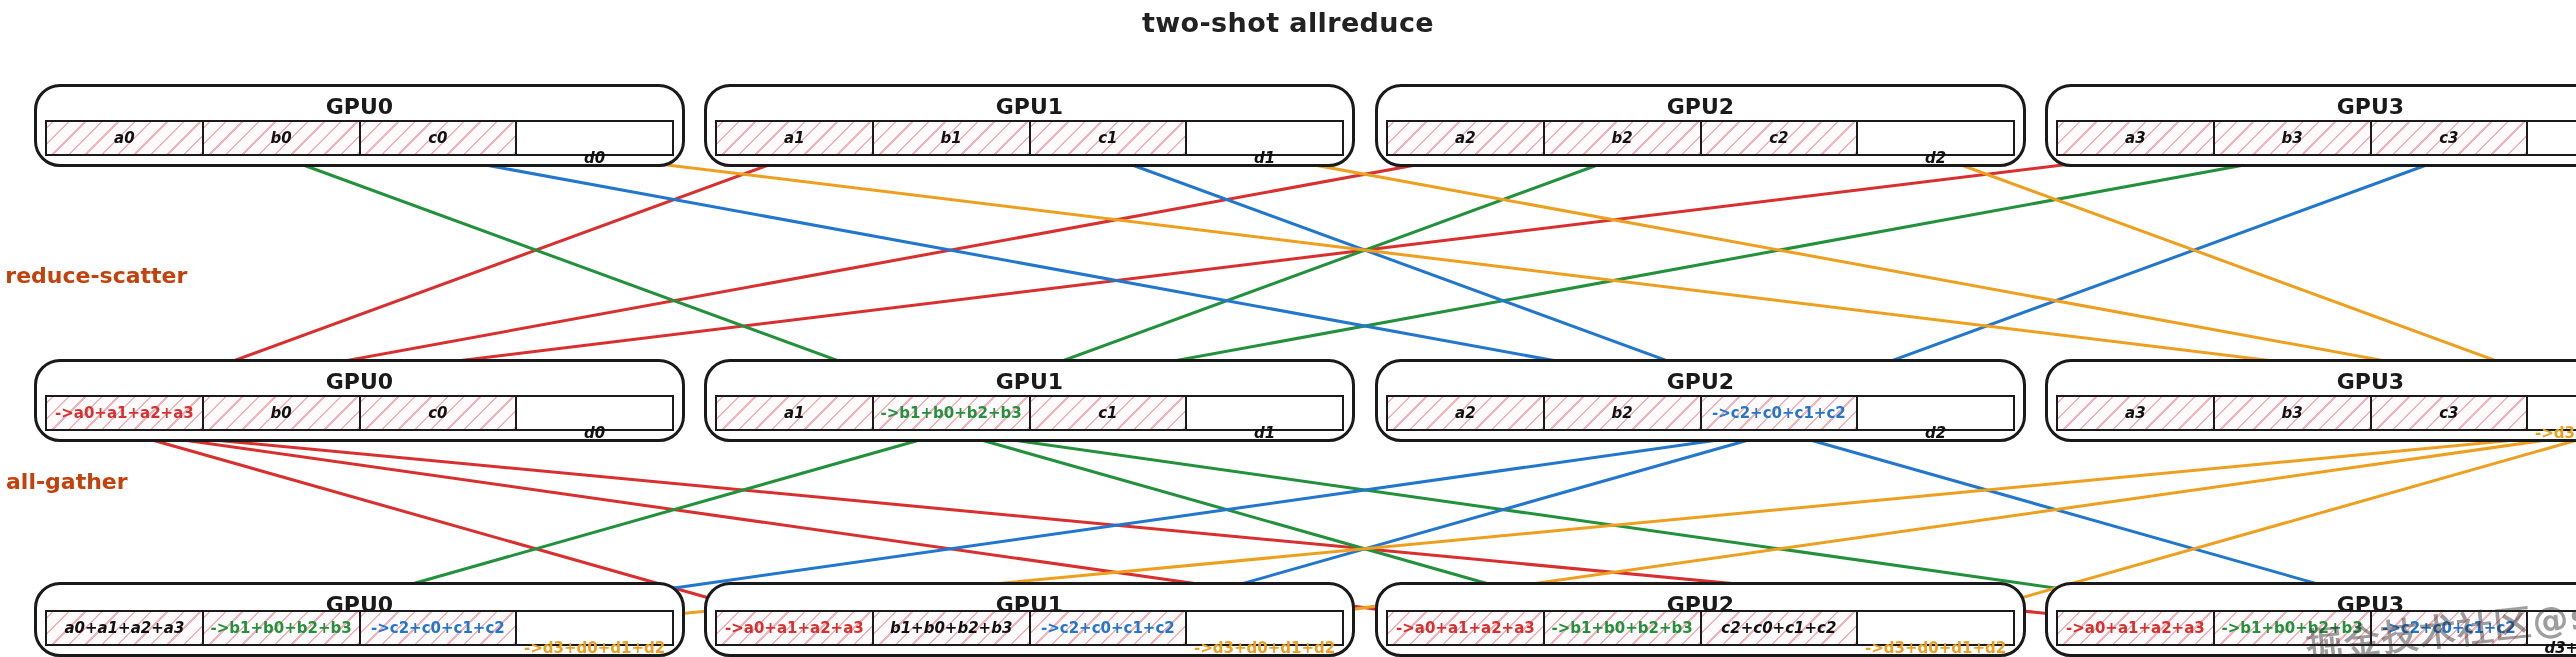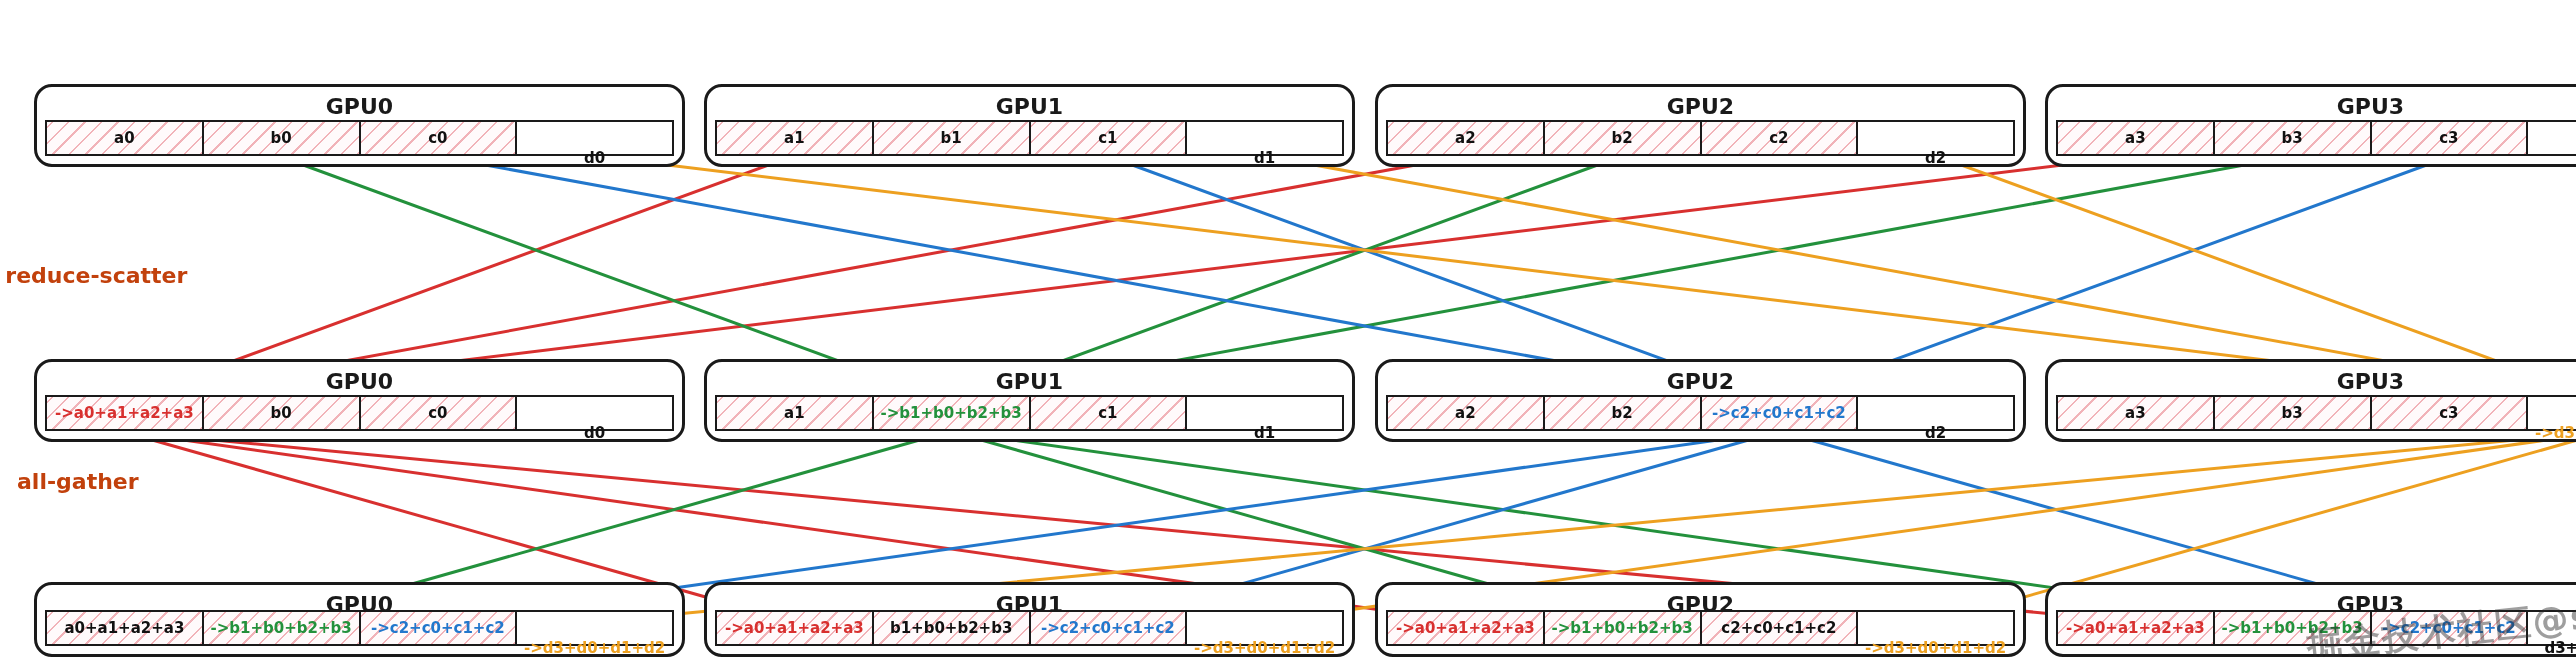--- a/index.html
+++ b/index.html
@@ -14,21 +14,21 @@
     font-size:27px;font-weight:bold;color:#222;letter-spacing:0.4px;
   }
 
   .stage-label{
     position:absolute;font-size:22px;font-weight:bold;color:#c2410c;
     white-space:nowrap;
   }
 
   .gpu-box{
     position:absolute;box-sizing:border-box;
-    border:3.6px solid #1a1a1a;border-radius:18px;background:#fff;
+    border:3.6px solid #1a1a1a;border-radius:26px;background:#fff;
   }
   .gpu-title{
     position:absolute;left:0;top:7.1px;width:100%;text-align:center;
     font-size:22px;font-weight:bold;color:#1a1a1a;
   }
   .cells{
     position:absolute;left:8px;right:8px;bottom:8px;height:36px;
     display:flex;box-sizing:border-box;
     border:2.7px solid #1a1a1a;background:#fff;
   }
@@ -43,39 +43,40 @@
       rgba(230,120,130,0.55) 1.8px,
       rgba(255,255,255,0) 1.8px,
       rgba(255,255,255,0) 11.6px);
     background-color:#fffafb;
   }
   .cell:last-child{border-right:none;margin-top:36px;}
   .cell.c-red{color:#d8302f;}
   .cell.c-green{color:#23913c;}
   .cell.c-blue{color:#2277cc;}
   .cell.c-orange{color:#eda020;}
-  .cell.c-black{color:#111;}
+  .cell.c-black{color:#111;font-style:italic;}
 
   svg.arrows{position:absolute;left:0;top:0;width:2576px;height:657px;
     pointer-events:none;overflow:visible;}
 
   .watermark{
     position:absolute;font-size:36px;color:rgba(40,40,40,0.45);
     font-weight:600;white-space:nowrap;transform:rotate(-6deg);
     transform-origin:left center;letter-spacing:1.8px;
   }
 </style>
 </head>
 <body>
 
 <div id="stage">
 
+  <div class="title">two-shot allreduce</div>
 
   <div class="stage-label" id="lbl-rs" style="left:5.3px;top:263px;">reduce-scatter</div>
-  <div class="stage-label" id="lbl-ag" style="left:17px;top:469px;">all-gather</div>
+  <div class="stage-label" id="lbl-ag" style="left:6px;top:469px;">all-gather</div>
 
   <svg class="arrows" id="arrow-layer" viewBox="0 0 2897 739">
       <defs>
         <marker id="ah-red" viewBox="0 0 10 10" refX="9" refY="5" markerWidth="5.5" markerHeight="5.5" orient="auto-start-reverse" markerUnits="strokeWidth">
           <path d="M0,0 L10,5 L0,10 z" fill="#d8302f"></path>
         </marker>
         <marker id="ah-green" viewBox="0 0 10 10" refX="9" refY="5" markerWidth="5.5" markerHeight="5.5" orient="auto-start-reverse" markerUnits="strokeWidth">
           <path d="M0,0 L10,5 L0,10 z" fill="#23913c"></path>
         </marker>
         <marker id="ah-blue" viewBox="0 0 10 10" refX="9" refY="5" markerWidth="5.5" markerHeight="5.5" orient="auto-start-reverse" markerUnits="strokeWidth">

